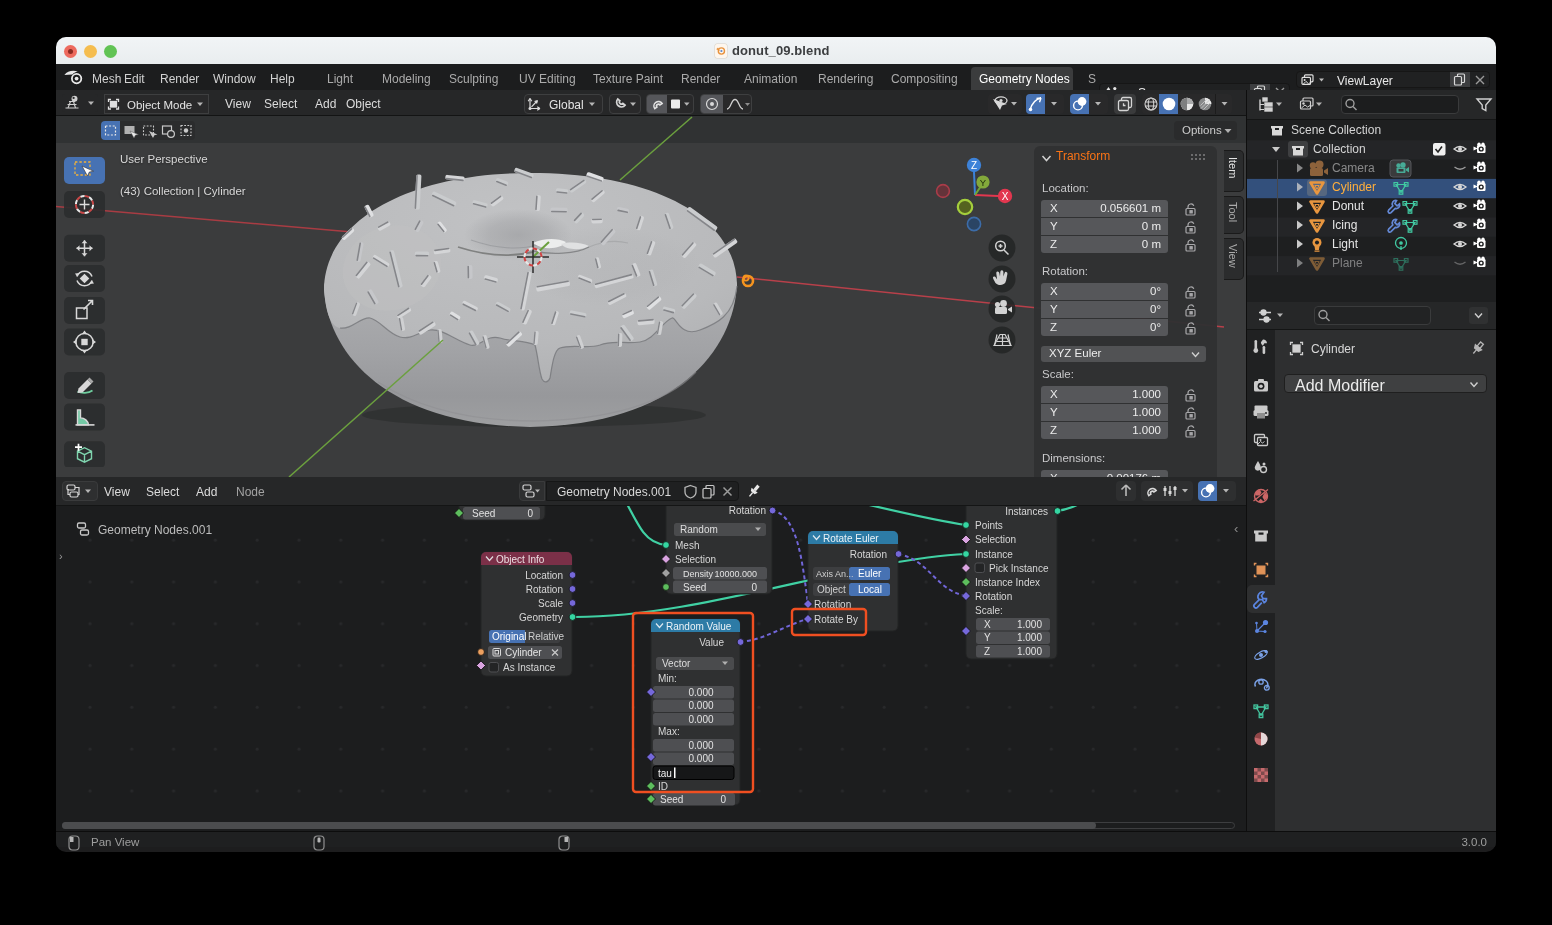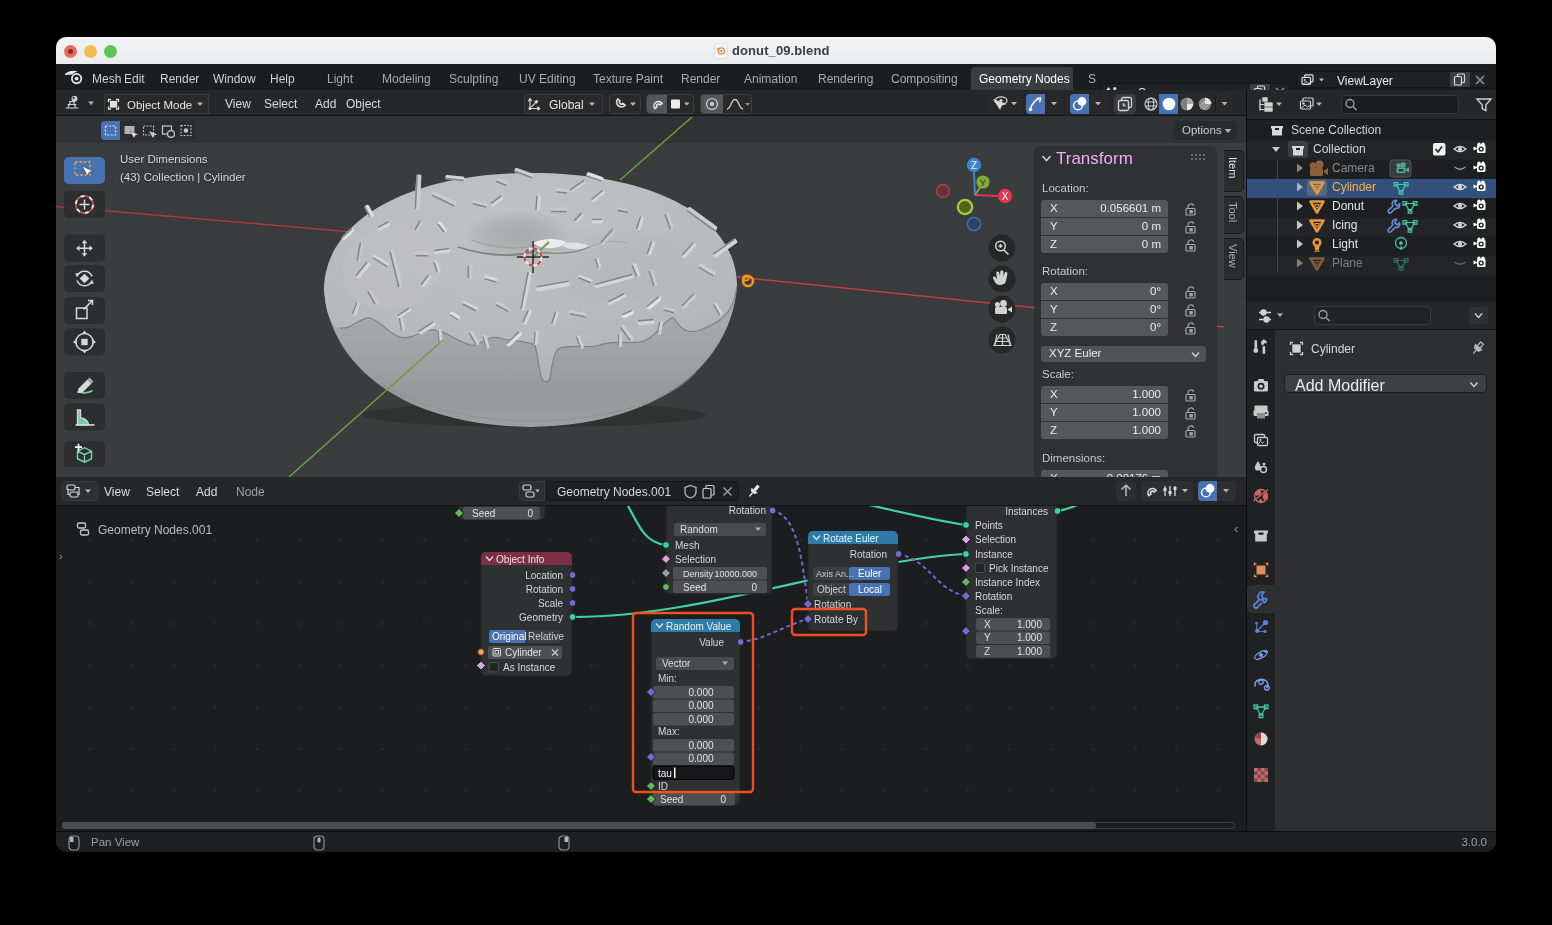--- a/index.html
+++ b/index.html
@@ -581,22 +581,22 @@
           </g>
           <circle cx="85" cy="9.5" r="2.2" fill="#c9c9c9"></circle>
         </svg>
   </div>
   <div class="a" style="left:1118px;top:5px;width:63px;height:18.6px;background:#2a2b2c;border-radius:4px">
     <div class="t" style="left:8px;top:3px;font-size:11.5px;color:#cccccc">Options</div>
     <svg class="a" style="left:48px;top:4px" width="12" height="12" viewBox="0 0 12 12">
           <path d="M2.5 4 l7 0 l-3.5 4 z" fill="#b0b0b0"></path>
         </svg>
   </div>
-  <div class="t" style="left:64px;top:37px;font-size:11.5px;color:#d8d8d8;text-shadow:0 1px 2px #1117">User Dimensions</div>
-  <div class="t" style="left:64px;top:55px;font-size:11.5px;color:#d8d8d8;text-shadow:0 1px 2px #1117">(43) Collection | Cylinder</div>
+  <div class="t" style="left:64px;top:37px;font-size:11.5px;color:#d8d8d8;text-shadow:0 1px 2px #1117">User Perspective</div>
+  <div class="t" style="left:64px;top:69px;font-size:11.5px;color:#d8d8d8;text-shadow:0 1px 2px #1117">(43) Collection | Cylinder</div>
   <svg class="a" style="left:8px;top:41px" width="42" height="310" viewBox="0 0 42 310">
     <g>
       <rect x="0" y="0" width="41" height="27" rx="5" fill="#4772b3"></rect>
       <g fill="none" stroke="#f0b13c" stroke-width="1.3" stroke-dasharray="2.4 2">
             <rect x="11" y="5" width="15" height="13"></rect>
           </g>
       <path d="M18 9 l5.5 10 l1.8 -4 l4.2 -0.8 z" fill="#fff" stroke="#333" stroke-width="0.6"></path>
       <rect x="0" y="34" width="41" height="27" rx="5" fill="#2b2c2de6"></rect>
       <g transform="translate(20.5,47.5)">
             <circle r="8.6" fill="none" stroke="#e8e8e8" stroke-width="2" stroke-dasharray="4.5 4.5"></circle>
@@ -695,21 +695,21 @@
   <div class="a" style="left:1168px;top:80px;width:20px;height:38px;background:#2b2c2d;border-radius:0 5px 5px 0;border:1px solid #1a1a1a;border-left:none">
         <div style="writing-mode:vertical-rl;font-size:11px;color:#ababab;margin:5px 0 0 3px">Tool</div>
       </div>
   <div class="a" style="left:1168px;top:122px;width:20px;height:42px;background:#2b2c2d;border-radius:0 5px 5px 0;border:1px solid #1a1a1a;border-left:none">
         <div style="writing-mode:vertical-rl;font-size:11px;color:#ababab;margin:5px 0 0 3px">View</div>
       </div>
   <div class="a" style="left:978px;top:30px;width:183px;height:331px;background:#303132f5;border-radius:6px 6px 0 0;overflow:hidden;font-size:11.5px;color:#c9c9cb">
     <svg class="a" style="left:7px;top:7px" width="11" height="11" viewBox="0 0 11 11">
           <path d="M1.5 3 l4 4.5 l4 -4.5" stroke="#d0d0d0" stroke-width="1.5" fill="none"></path>
         </svg>
-    <div class="t" style="left:22px;top:3px;font-size:17px;color:#f0abfc">Transform</div>
+    <div class="t" style="left:22px;top:3px;font-size:12px;color:#f97316">Transform</div>
     <svg class="a" style="left:156px;top:7px" width="16" height="10" viewBox="0 0 16 10">
           <g fill="#808082">
             <circle cx="2" cy="2" r="1"></circle>
             <circle cx="6" cy="2" r="1"></circle>
             <circle cx="10" cy="2" r="1"></circle>
             <circle cx="14" cy="2" r="1"></circle>
             <circle cx="2" cy="6" r="1"></circle>
             <circle cx="6" cy="6" r="1"></circle>
             <circle cx="10" cy="6" r="1"></circle>
             <circle cx="14" cy="6" r="1"></circle>

